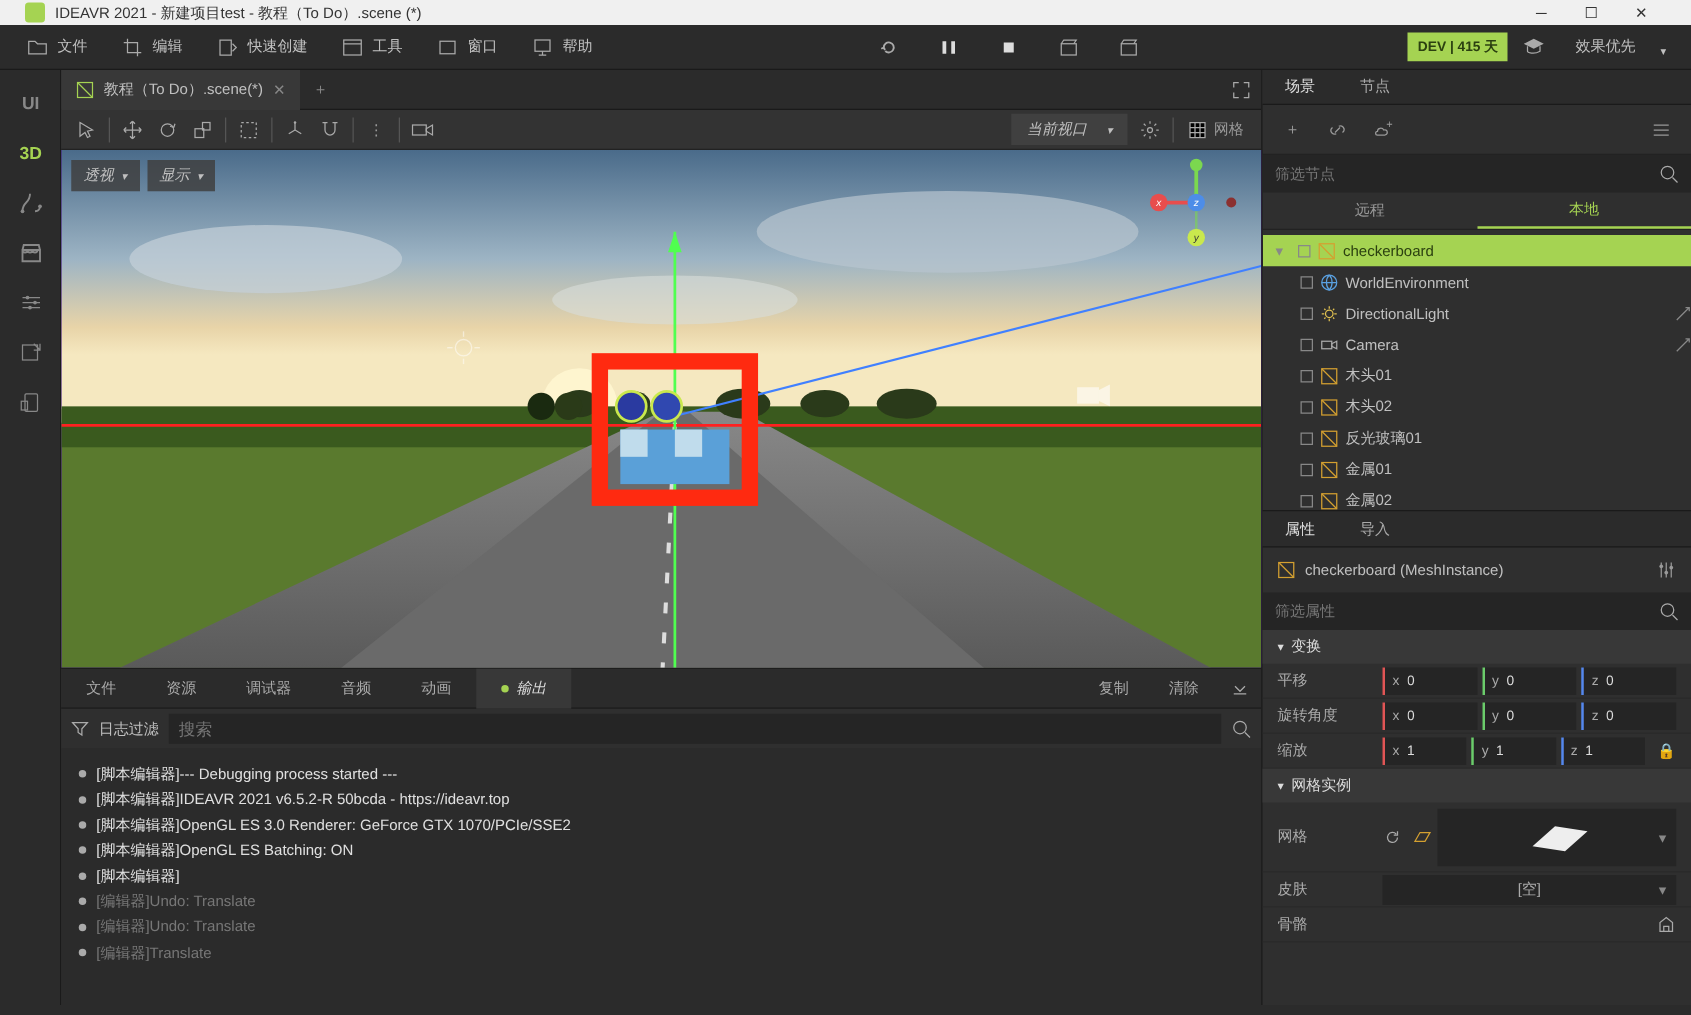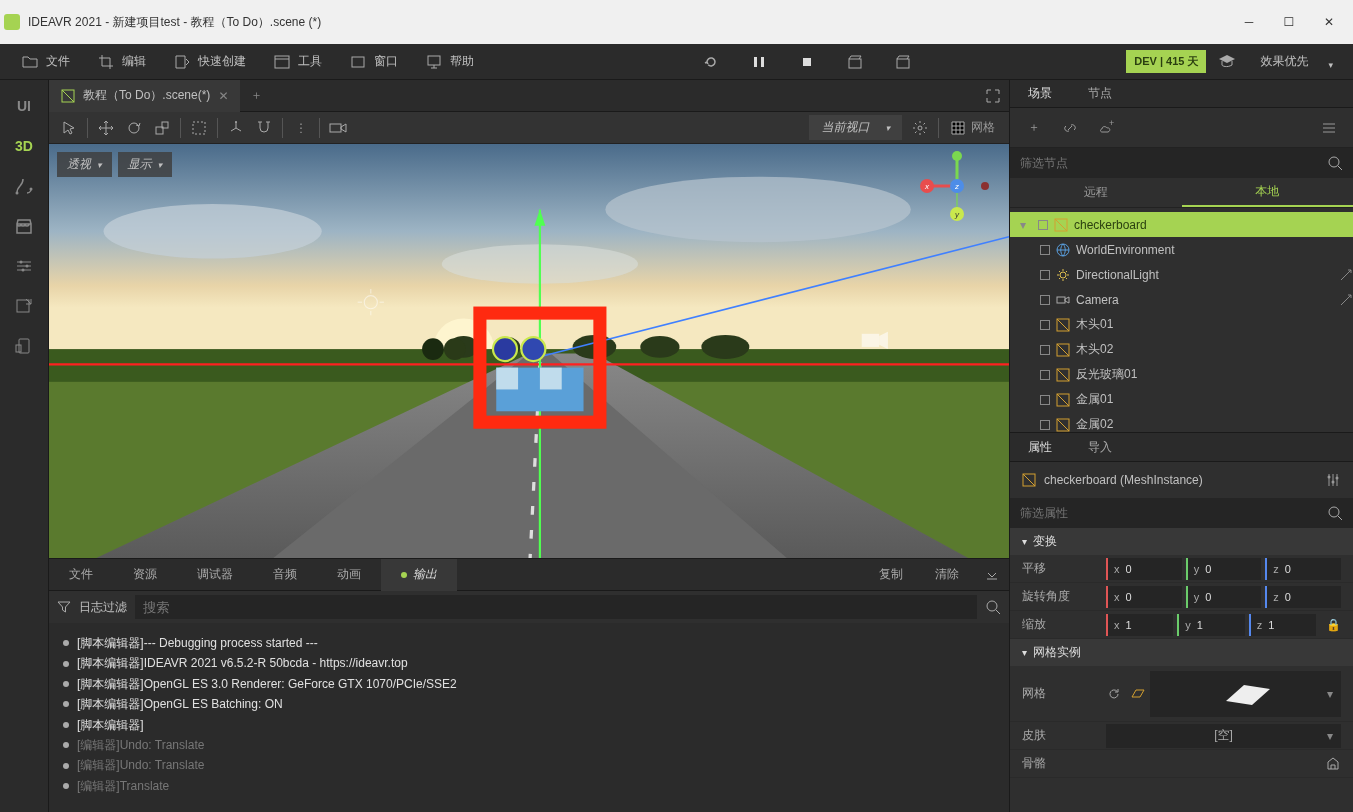--- a/index.html
+++ b/index.html
@@ -1,35 +1,35 @@
 <!DOCTYPE html>
 <html><head>
 <meta charset="utf-8">
 <style>
 * { margin: 0; padding: 0; box-sizing: border-box; font-family: "Microsoft YaHei", Arial, sans-serif; }
 body { background: #2b2b2b; color: #c0c0c0; font-size: 12px; width: 1353px; height: 812px; overflow: hidden; }
 
 
-.titlebar { height: 44px; background: #f0f0f0; display: flex; align-items: center; padding: 0 4px; color: #333; }
+.titlebar { height: 20px; background: #f0f0f0; display: flex; align-items: center; padding: 0 20px; color: #333; }
 .titlebar .app-icon { width: 16px; height: 16px; background: #a5d352; border-radius: 3px; margin-right: 8px; }
 .titlebar .title { flex: 1; font-size: 12px; }
 .titlebar .win-btn { width: 40px; height: 28px; display: flex; align-items: center; justify-content: center; cursor: pointer; color: #333; }
 
 
 .menubar { height: 36px; background: #2b2b2b; display: flex; align-items: center; padding: 0 8px; border-bottom: 1px solid #1a1a1a; }
 .menu-item { display: flex; align-items: center; padding: 0 14px; height: 36px; color: #c0c0c0; gap: 8px; cursor: pointer; }
 .menu-icon { width: 16px; height: 16px; display: inline-block; }
 .menu-spacer { flex: 1; }
 .playback-btn { width: 32px; height: 32px; display: flex; align-items: center; justify-content: center; cursor: pointer; margin: 0 8px; color: #aaa; }
 .dev-badge { background: #a5d352; color: #2b4010; padding: 4px 8px; font-weight: bold; font-size: 11px; }
 .menu-right-item { padding: 0 12px; display: flex; align-items: flex-end; gap: 20px; cursor: pointer; }
 
 
 .main-layout { display: flex; height: 748px; }
-.left-rail { width: 49px; background: #2b2b2b; border-right: 1px solid #1a1a1a; display: flex; flex-direction: column; align-items: center; padding-top: 6px; }
+.left-rail { width: 49px; background: #2b2b2b; border-right: 1px solid #1a1a1a; display: flex; flex-direction: column; align-items: flex-start; padding-top: 6px; }
 .rail-btn { width: 49px; height: 40px; display: flex; align-items: center; justify-content: center; color: #888; cursor: pointer; font-size: 14px; font-weight: bold; }
 .rail-btn.active { color: #a5d352; }
 
 .center-col { flex: 1; display: flex; flex-direction: column; background: #333; }
 .right-col { width: 344px; background: #2f2f2f; border-left: 1px solid #1a1a1a; display: flex; flex-direction: column; }
 
 
 .tab-bar { height: 32px; background: #2b2b2b; display: flex; align-items: center; border-bottom: 1px solid #1a1a1a; }
 .scene-tab { height: 32px; background: #383838; display: flex; align-items: center; padding: 0 12px; gap: 8px; color: #c0c0c0; }
 .scene-tab .close { color: #888; cursor: pointer; }

